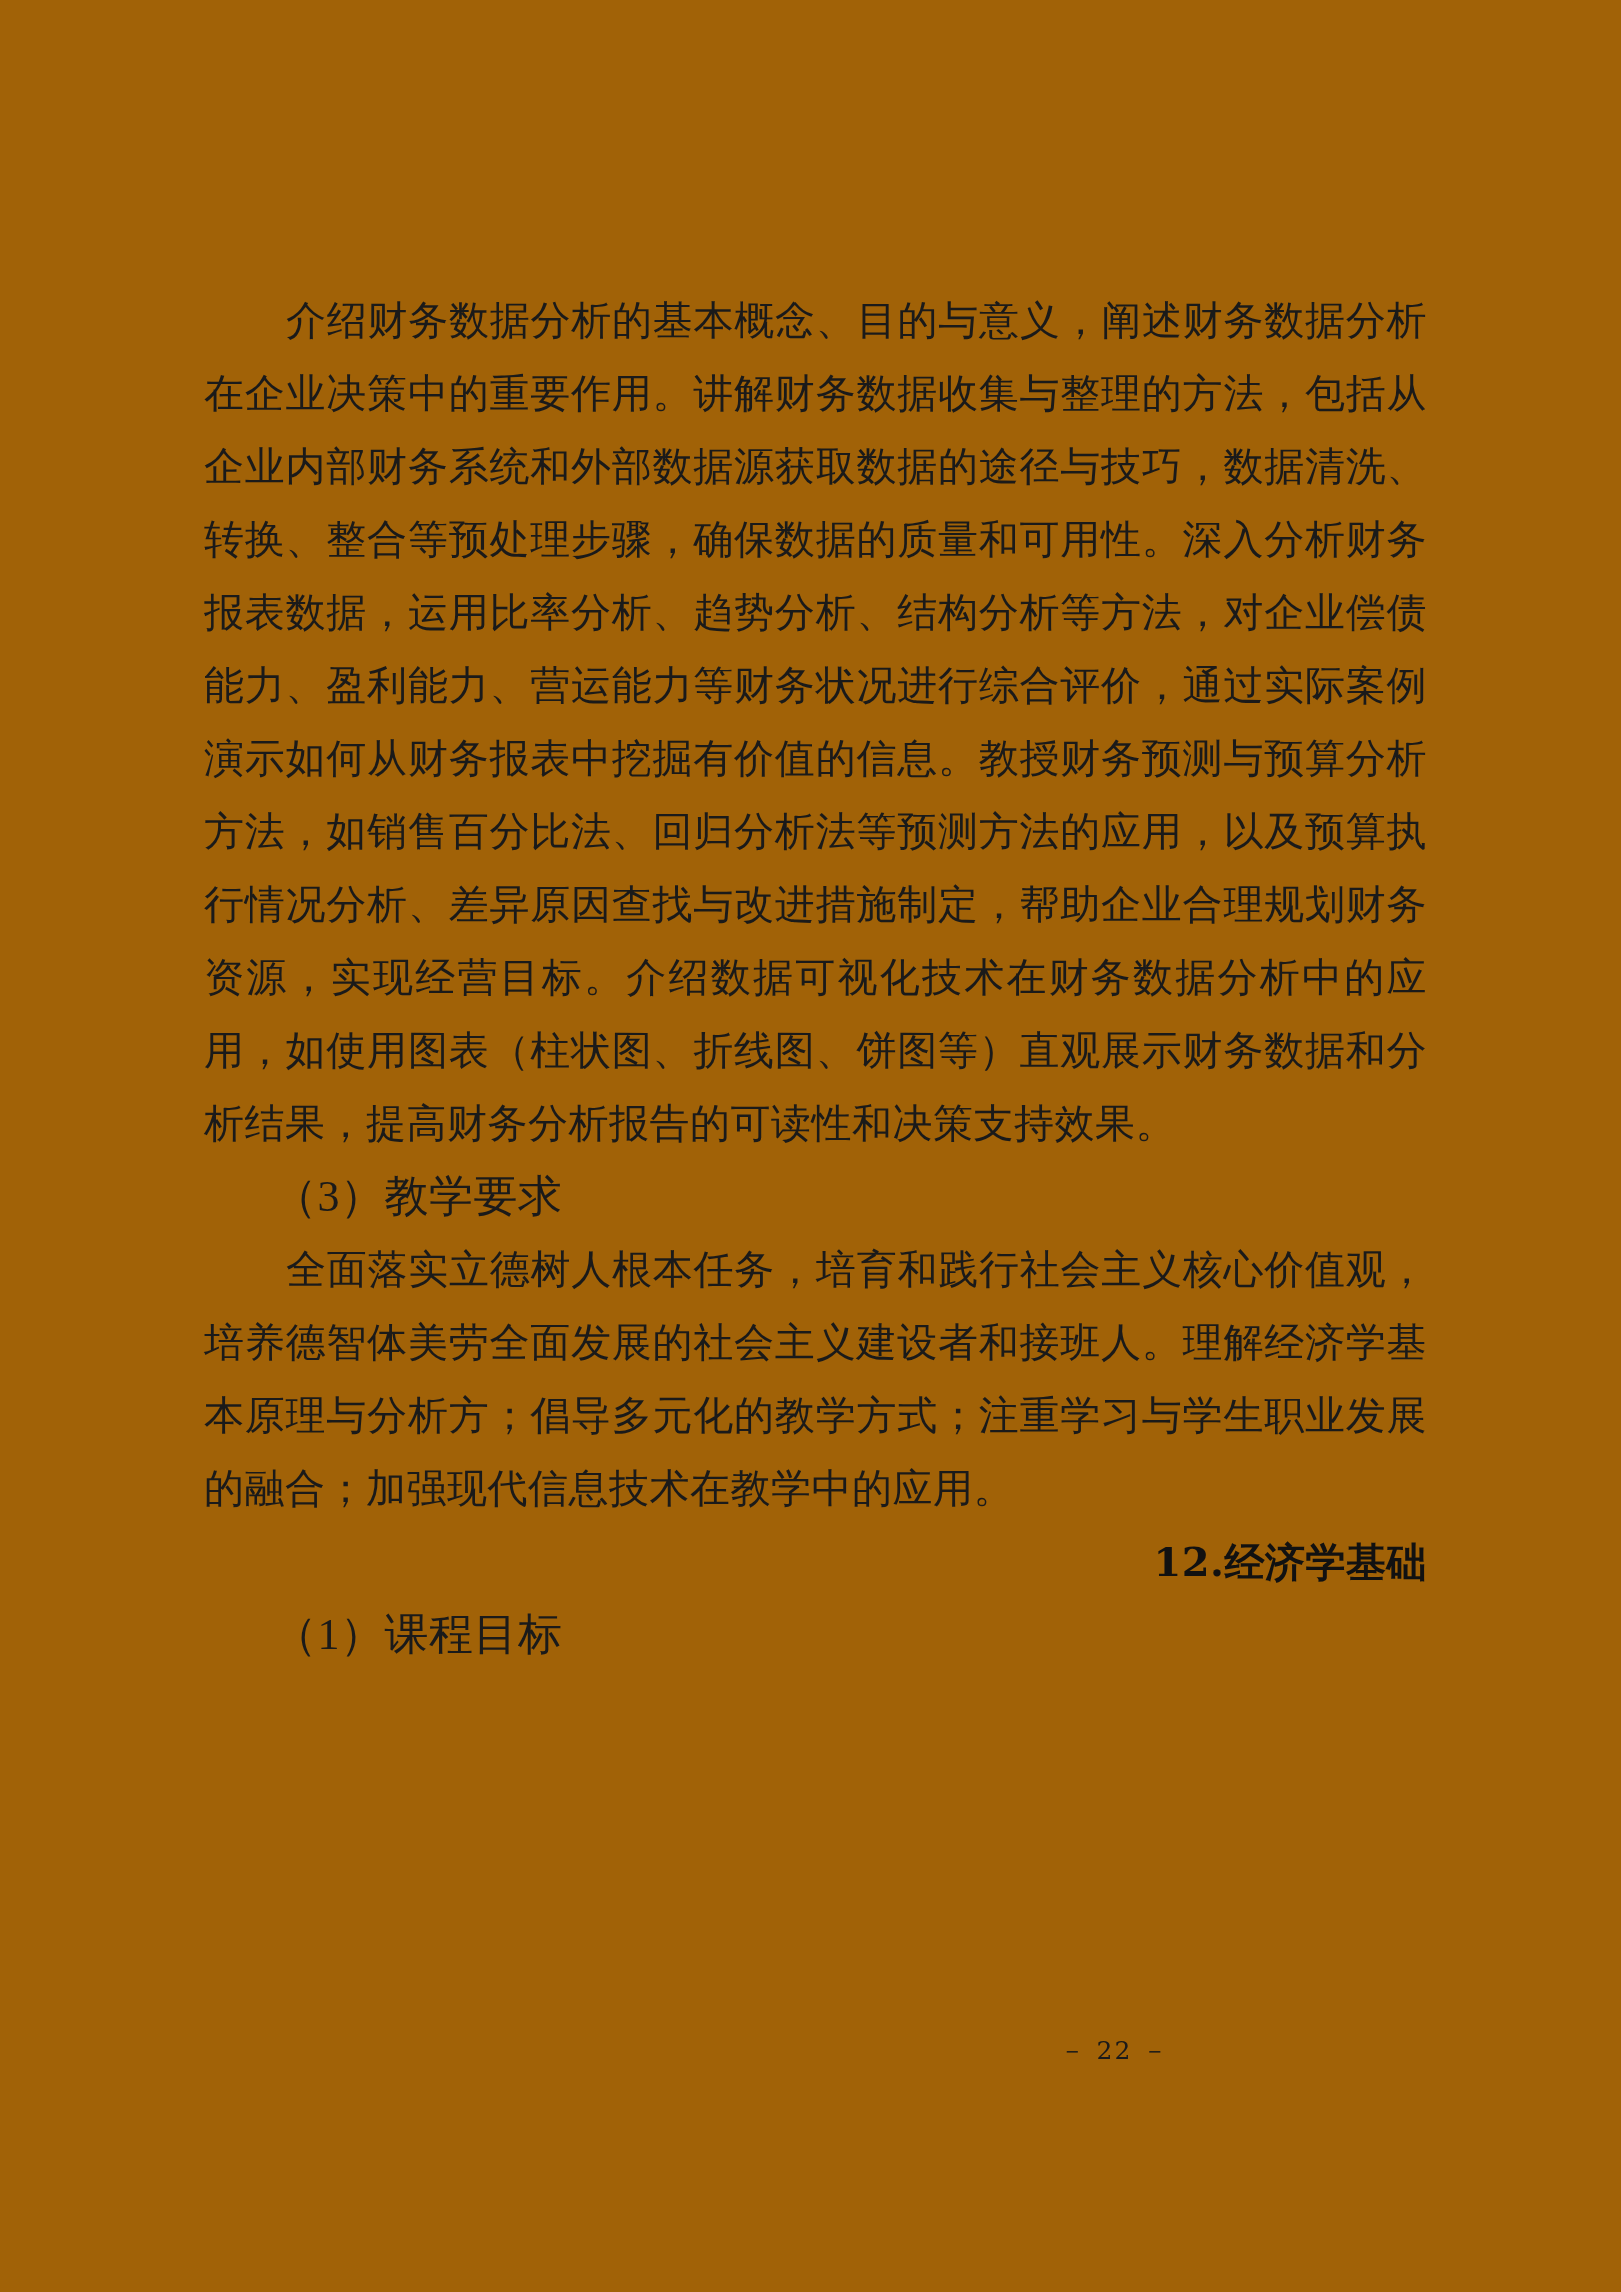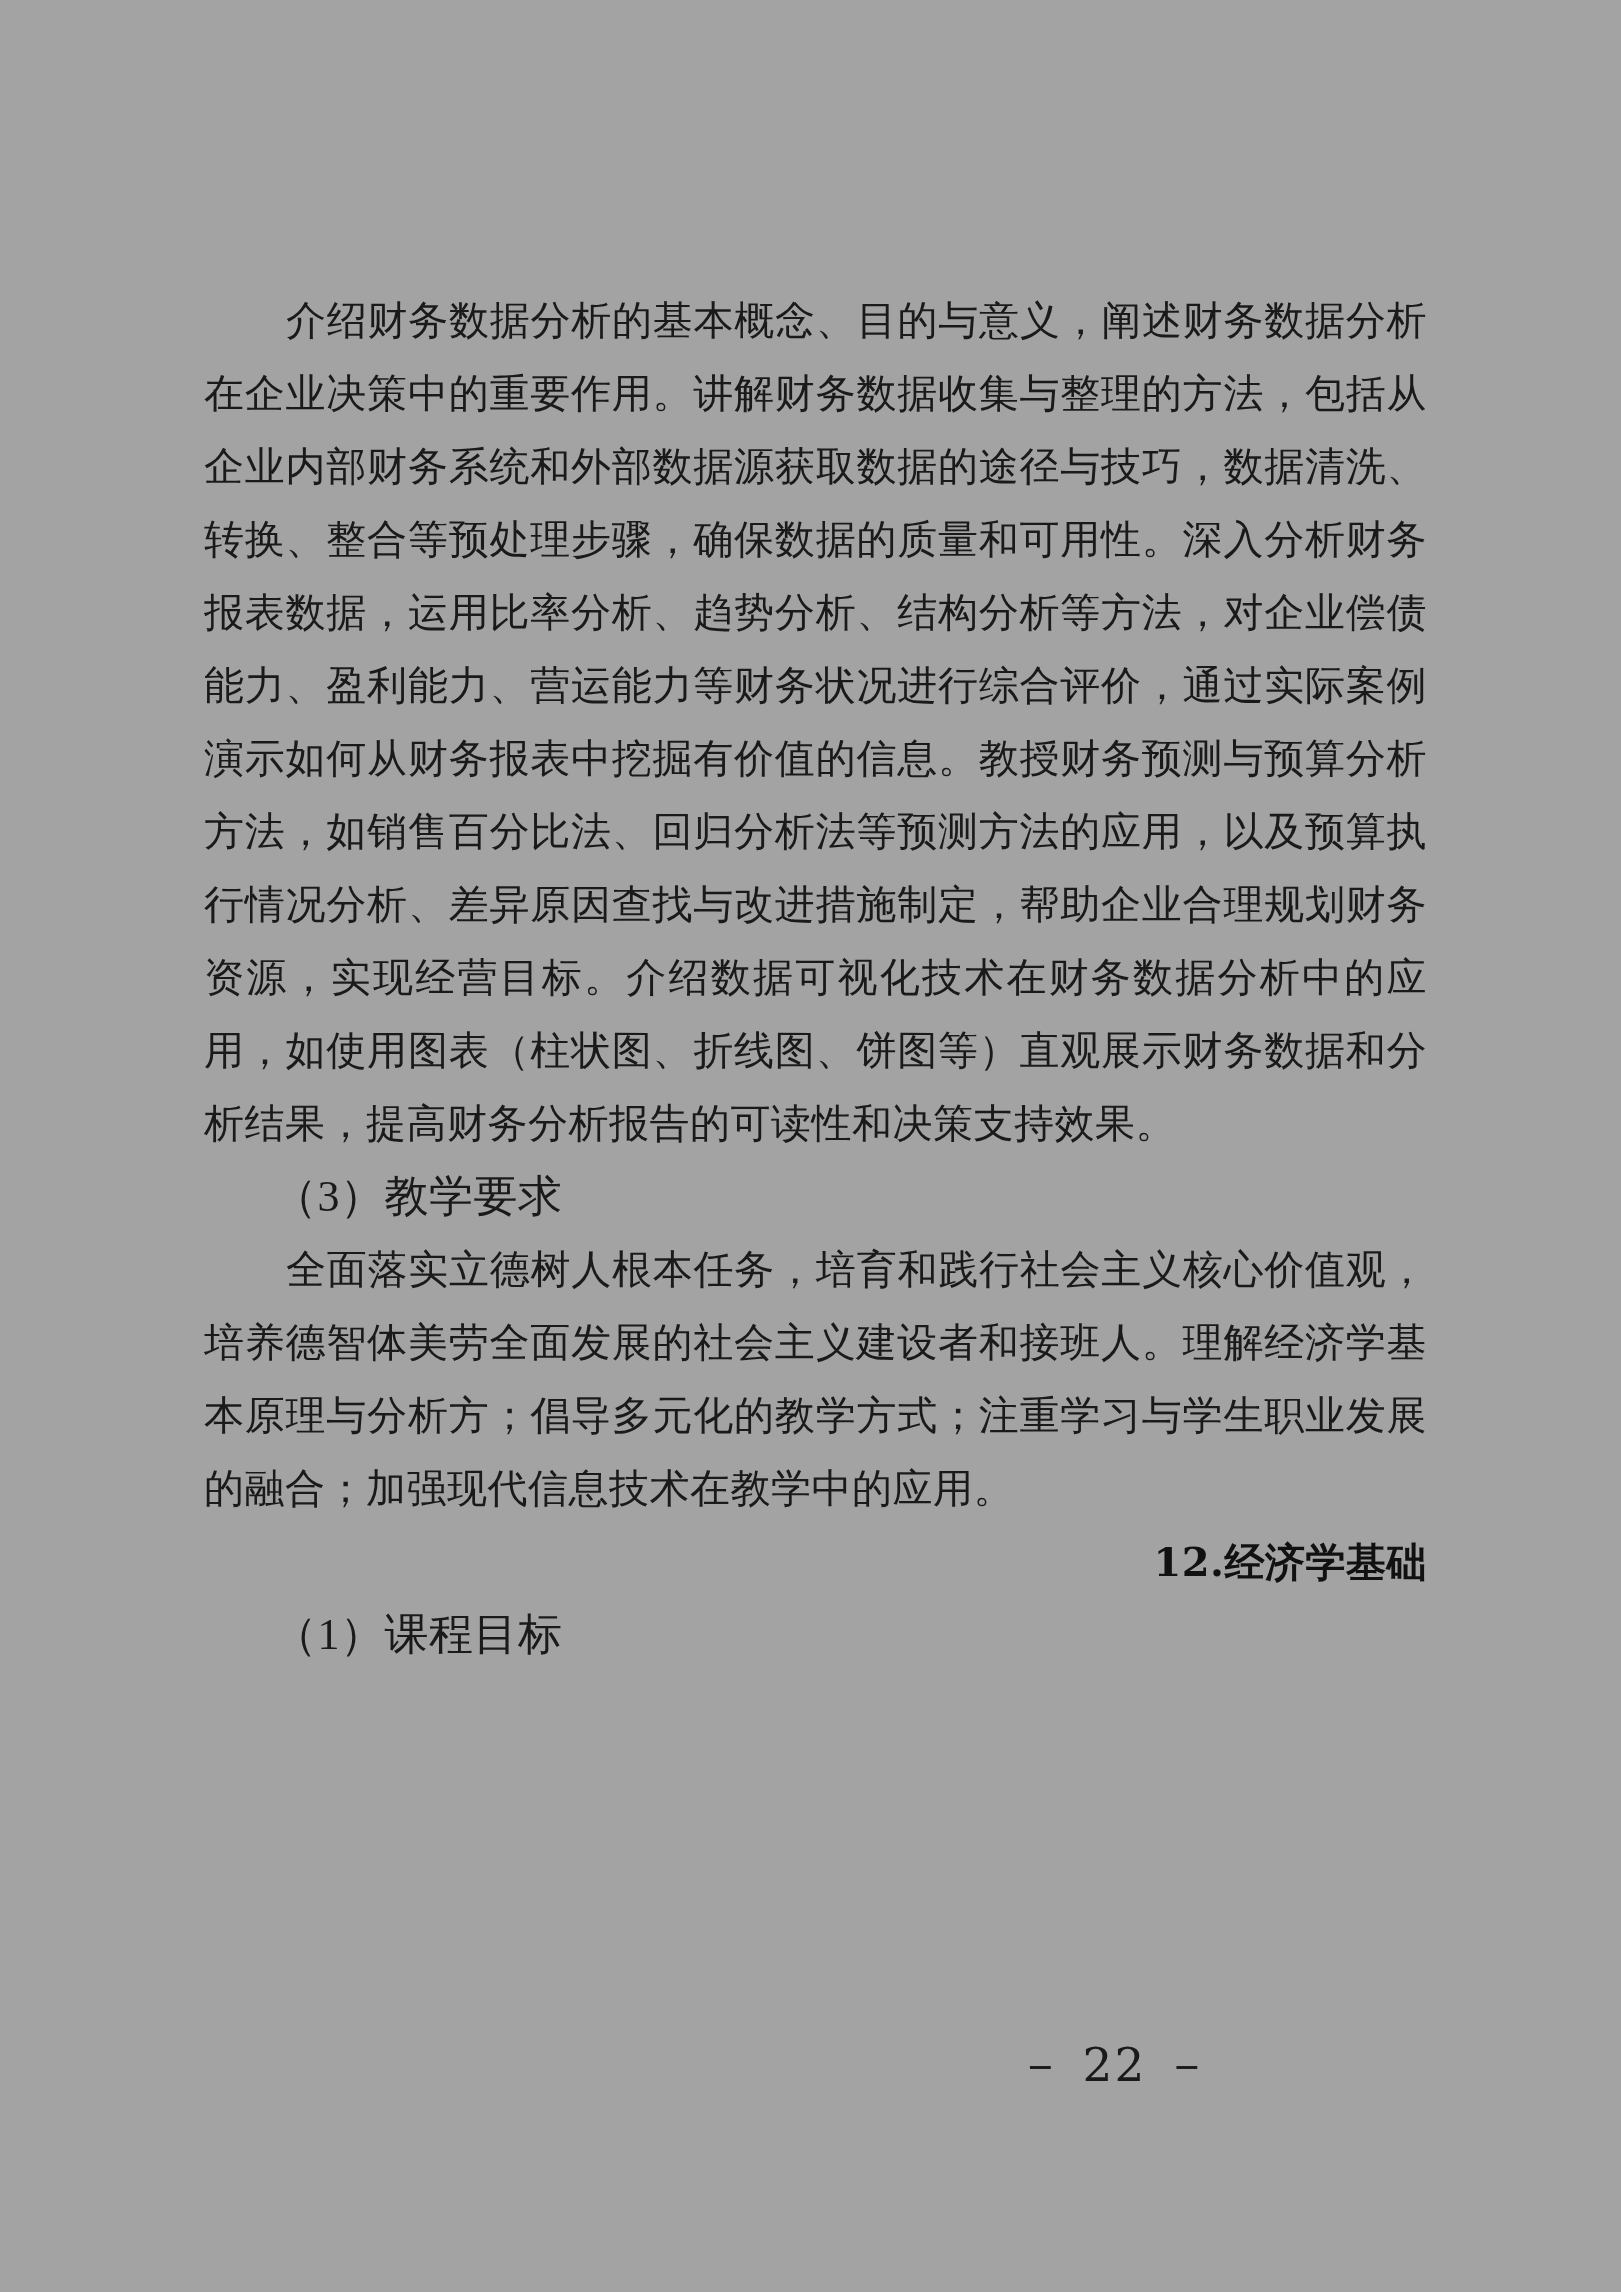--- a/index.html
+++ b/index.html
@@ -4,21 +4,21 @@
 <style>
   html, body {
     margin: 0;
     padding: 0;
     background: #ffffff;
   }
   .page {
     position: relative;
     width: 1621px;
     height: 2293px;
-    background: #a3a3a3;
+    background: #a16207;
     box-sizing: border-box;
     overflow: hidden;
   }
   .content {
     position: absolute;
     left: 204px;
     top: 284px;
     width: 1223px;
   }
   .para {
@@ -58,21 +58,21 @@
     position: absolute;
     left: 0;
     top: 2034px;
     width: 1621px;
     text-align: center;
     padding-right: 0px;
   }
   .page-number {
     display: inline-block;
     font-family: "DejaVu Serif", "Liberation Serif", serif;
-    font-size: 47px;
+    font-size: 25px;
     color: #1a1a1a;
     margin-left: 608px;
     letter-spacing: 2px;
   }
 </style>
 </head>
 <body>
 
 <div class="page">
   <div class="content">

